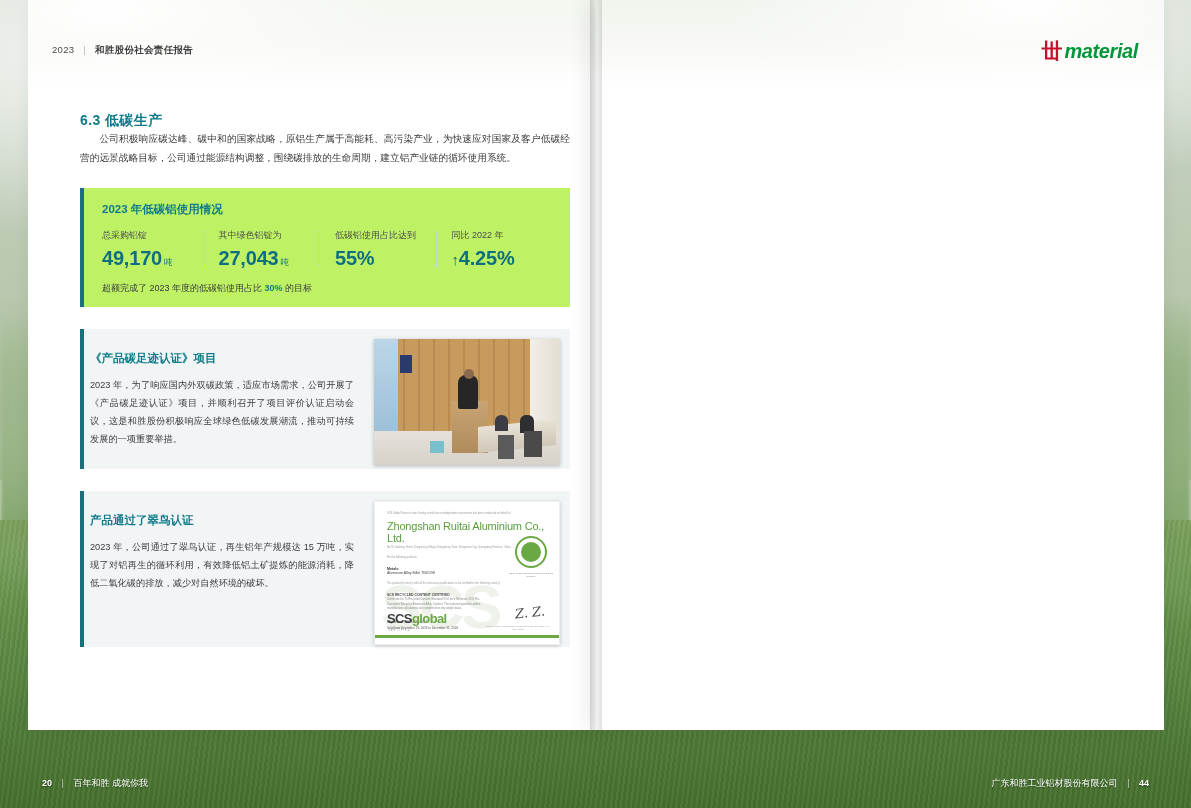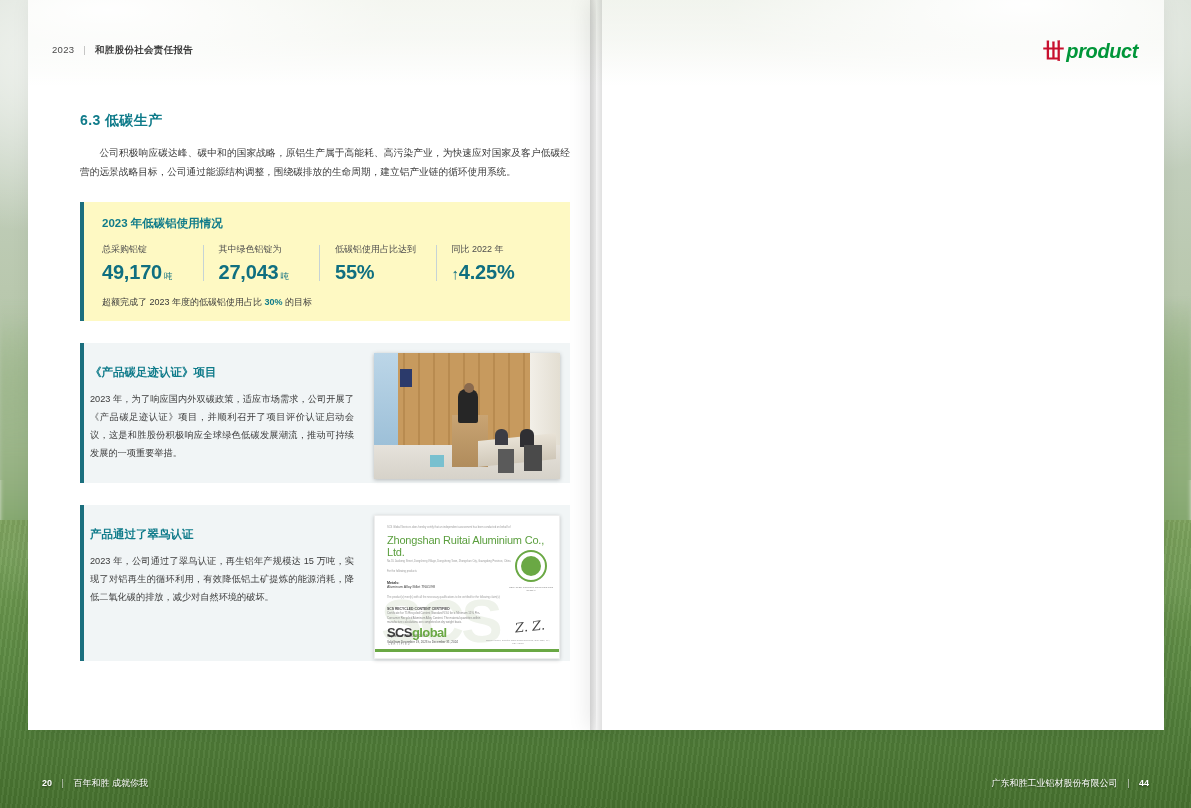--- a/index.html
+++ b/index.html
@@ -81,27 +81,27 @@
   }
   .logo-mark { font-size:21px; font-weight:bold; color:#c8102e; line-height:1;
                font-family:"DejaVu Sans", sans-serif; position:relative; top:1px; }
   .logo-text { font-size:20px; font-weight:bold; font-style:italic; color:#009639;
                letter-spacing:-.4px; line-height:1; }
 
   
   .lcol { position:absolute; left:52px; top:112px; width:490px; z-index:4; }
   .sect-title { font-size:14px; font-weight:bold; color:#0f7b8a; letter-spacing:.4px; }
   .body-p {
-    margin-top:14px; font-size:9.7px; line-height:1.95; color:#3b3b3b;
+    font-size:9.7px; line-height:1.95; color:#3b3b3b;
     text-align:justify; text-indent:2em;
   }
 
   
   .card {
-    position:relative; background:#fef9c3; margin-top:20px;
+    position:relative; background:#bef264; margin-top:20px;
     padding:14px 18px 12px 22px;
   }
   .card-bar { position:absolute; left:0; top:0; width:4px; height:100%; background:#1b6f7e; }
   .card-h { font-size:11.5px; font-weight:bold; color:#0f7b8a; }
   .stats { display:flex; margin-top:12px; }
   .stat { flex:1; padding-right:8px; position:relative; }
   .stat + .stat { padding-left:16px; }
   .stat + .stat:before {
     content:""; position:absolute; left:0; top:2px; width:1px; height:36px; background:#c6d3d6;
   }
@@ -298,21 +298,21 @@
       </div>
 
     </div>
   </div>
 
   <div class="page page-right">
     <div class="page-top-photo"></div>
 
     <div class="logo">
       <span class="logo-mark">丗</span>
-      <span class="logo-text">product</span>
+      <span class="logo-text">material</span>
     </div>
 
   </div>
 
   <div class="gutter"></div>
 </div>
 
 <div class="footer footer-left">
   <span class="num">20</span>
   <span class="sep">|</span>

